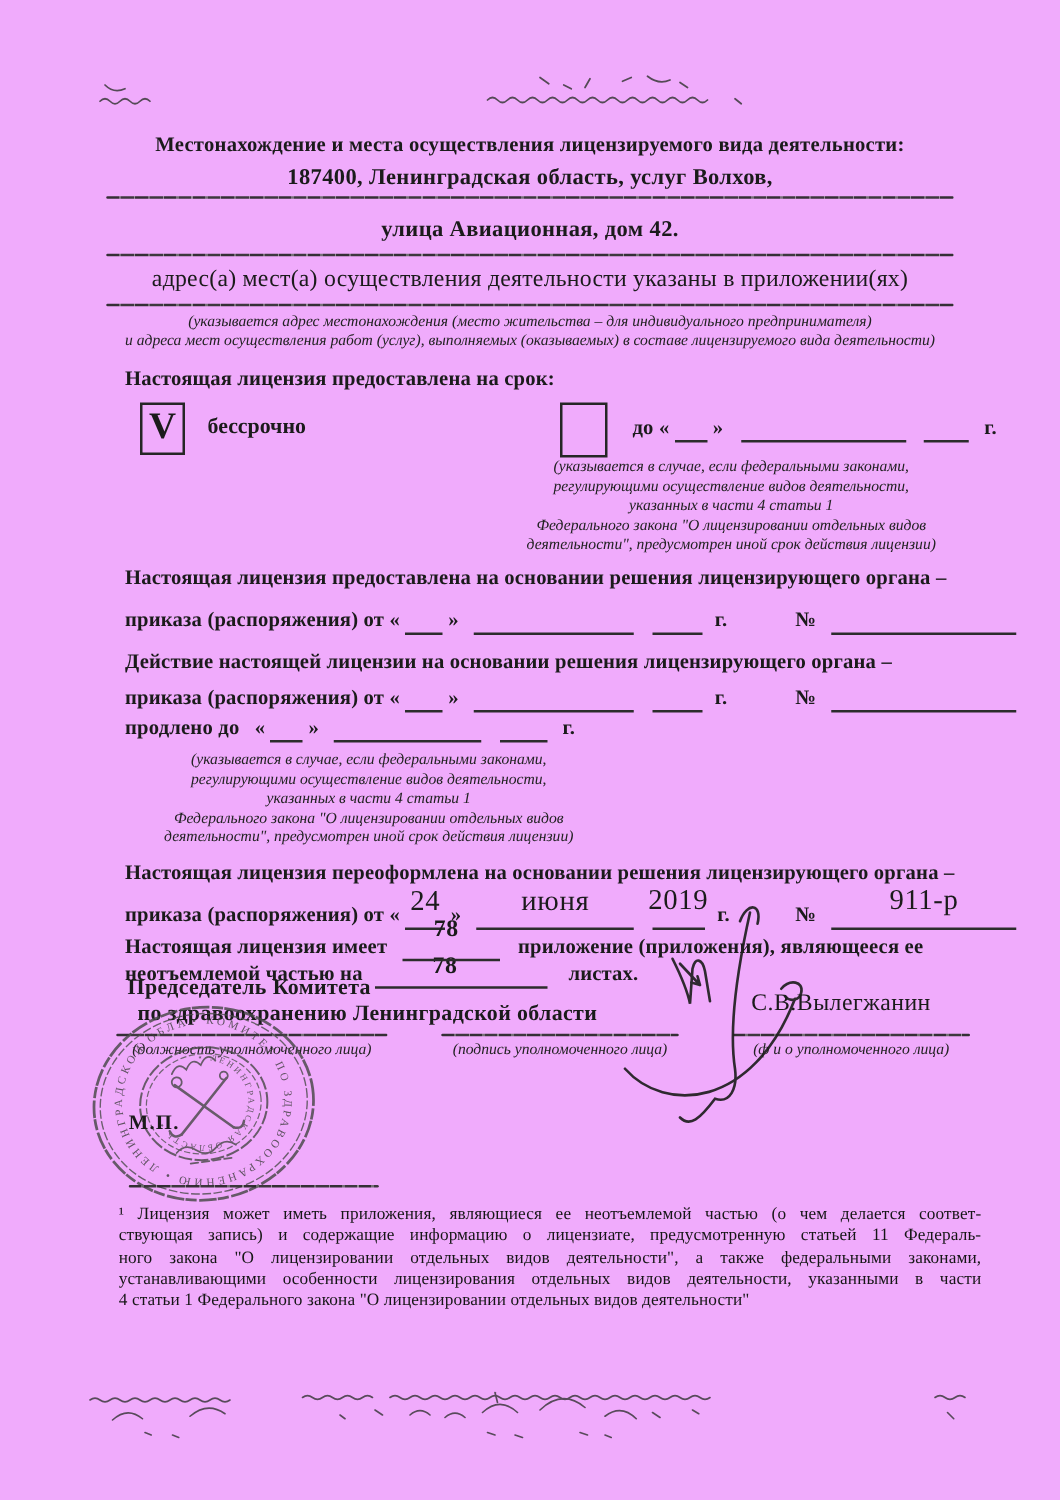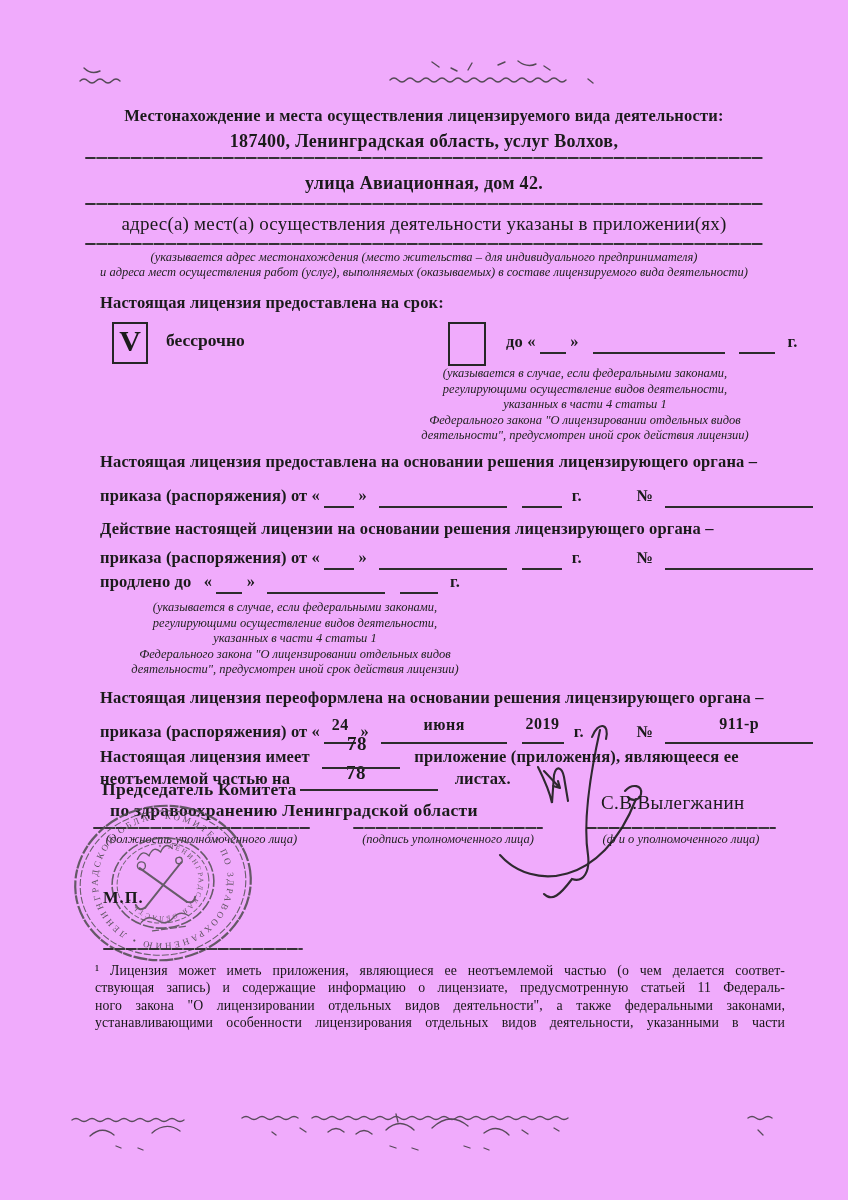--- a/index.html
+++ b/index.html
@@ -22,21 +22,21 @@
     position:absolute;height:2px;border-radius:1px;opacity:.92;
     background:repeating-linear-gradient(90deg,#242424 0 10px,#6a6a6a 10px 12px,#2e2e2e 12px 22px,#8a8a8a 22px 23px);
     box-shadow:0 2px 0 -1px rgba(45,45,45,.38);
   }
   .blank{
     display:inline-block;height:20px;vertical-align:-7px;position:relative;
     border-bottom:2px solid #2c2c2c;
   }
   .blank .fill{
     position:absolute;left:50%;transform:translateX(-50%);bottom:5px;
-    font-weight:700;font-size:16px;white-space:nowrap;letter-spacing:.5px;
+    font-weight:400;font-size:23px;white-space:nowrap;letter-spacing:.5px;
   }
   .checkbox{position:absolute;border:2px solid #262626;background:transparent;}
   .vmark{
     position:absolute;left:0;right:0;top:-2px;text-align:center;
     font-size:30px;font-weight:700;line-height:38px;
   }
   .fill-stray{position:absolute;font-weight:700;font-size:19px;letter-spacing:.5px;}
   .sig-name{font-size:19px;font-weight:400;letter-spacing:.4px;}
   .mp{font-size:16.5px;font-weight:700;letter-spacing:1px;}
   svg{display:block;}
@@ -221,20 +221,21 @@
 
   <div class="abs mp" style="left:103px;top:888px;">М.П.</div>
 
   <div class="rule" style="left:103px;top:948px;width:200px;"></div>
 
   <div class="abs" style="left:95px;top:962px;width:690px;white-space:normal;">
     <div class="footnote-line just">¹ Лицензия может иметь приложения, являющиеся ее неотъемлемой частью (о чем делается соответ-</div>
     <div class="footnote-line just">ствующая запись) и содержащие информацию о лицензиате, предусмотренную статьей 11 Федераль-</div>
     <div class="footnote-line just">ного закона "О лицензировании отдельных видов деятельности", а также федеральными законами,</div>
     <div class="footnote-line just">устанавливающими особенности лицензирования отдельных видов деятельности, указанными в части</div>
+    <div class="footnote-line">4 статьи 1 Федерального закона "О лицензировании отдельных видов деятельности"</div>
   </div>
 
   <svg class="abs" style="left:60px;top:1106px;" width="740" height="55" viewBox="0 0 740 55">
     <g fill="none" stroke="#333333" stroke-width="1.3" stroke-linecap="round" opacity="0.8">
       <path d="M12,14 q4,-3 8,0 t8,0 t8,0 t8,0 t8,0 t8,0 t8,0 t8,0 t8,0 t8,0 t8,0 t8,0 t8,0 t8,0"></path>
       <path d="M30,30 q12,-11 24,-1 M92,27 q14,-12 28,-2"></path>
       <path d="M56,40 l5,2 M78,42 l5,2"></path>
       <path d="M182,12 q4,-3 8,0 t8,0 t8,0 t8,0 t8,0 t8,0 t8,0"></path>
       <path d="M252,12 q4,-3 8,0 t8,0 t8,0 t8,0 t8,0 t8,0 t8,0 t8,0 t8,0 t8,0 t8,0 t8,0 t8,0 t8,0 t8,0 t8,0 t8,0 t8,0 t8,0 t8,0 t8,0 t8,0 t8,0 t8,0 t8,0 t8,0 t8,0 t8,0 t8,0 t8,0 t8,0 t8,0"></path>
       <path d="M212,26 l4,3 M240,22 l6,4 M268,26 q8,-7 16,0 M296,28 q8,-7 16,0 M326,24 q14,-13 28,0 M372,22 q18,-17 36,-2 M424,27 q13,-10 25,2 M462,24 l6,4 M494,22 l5,3"></path>

